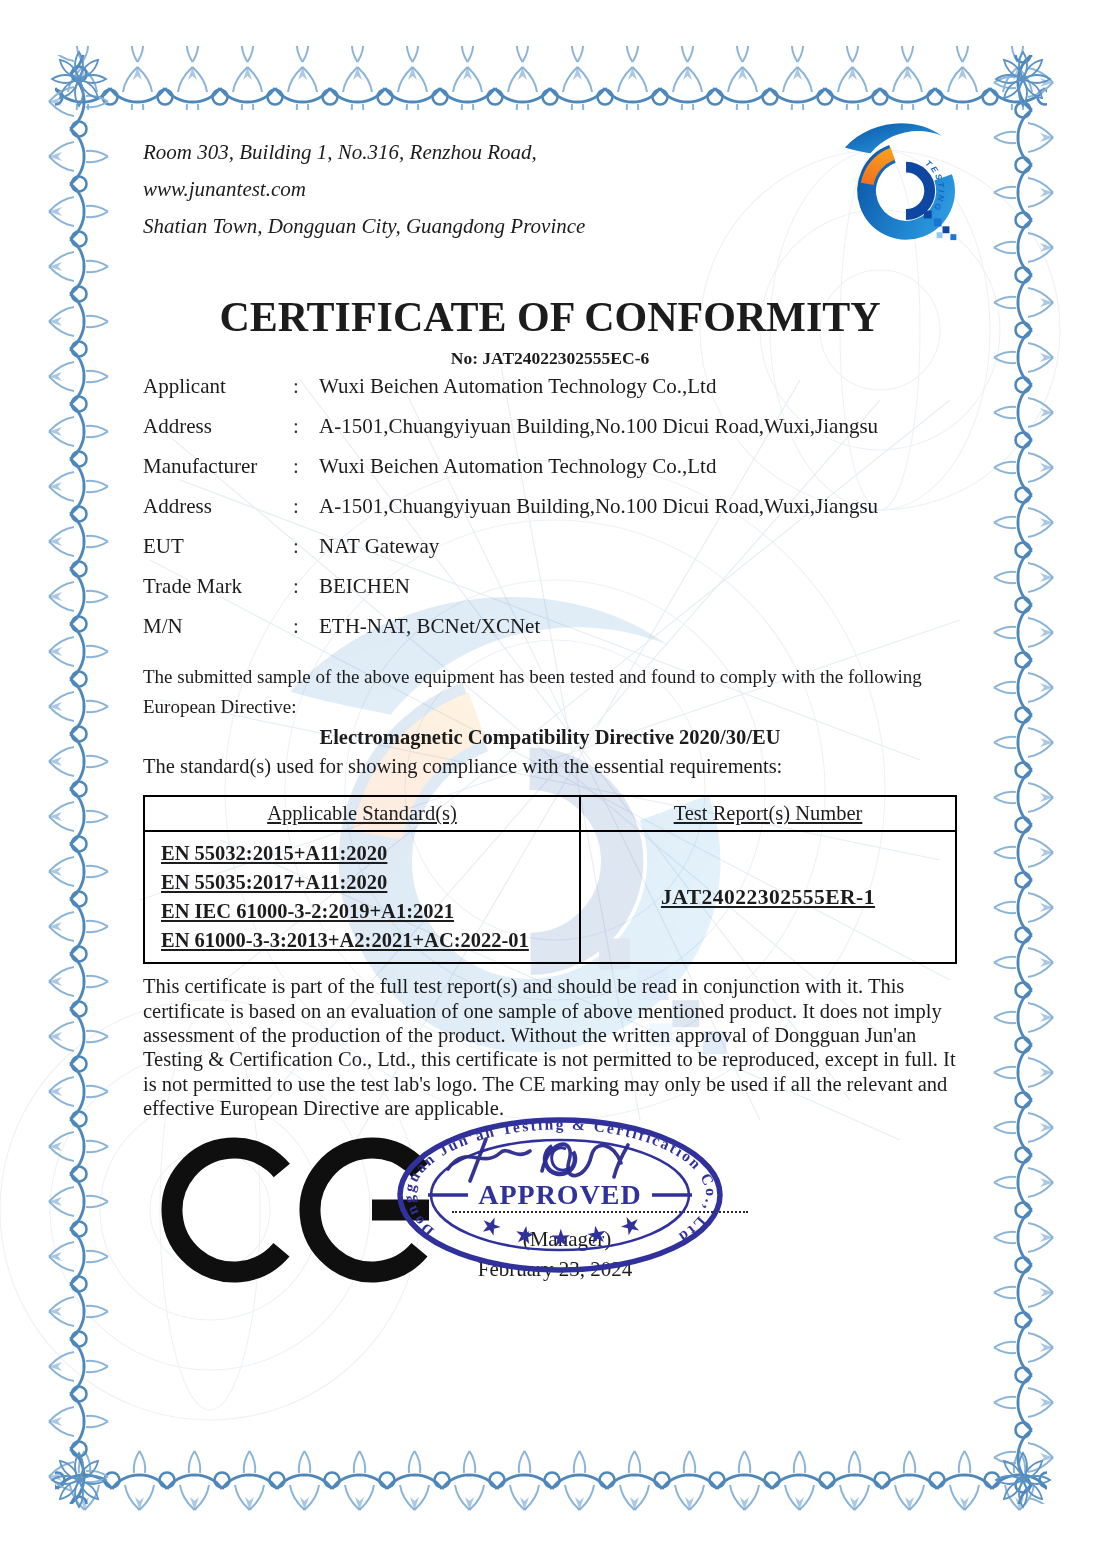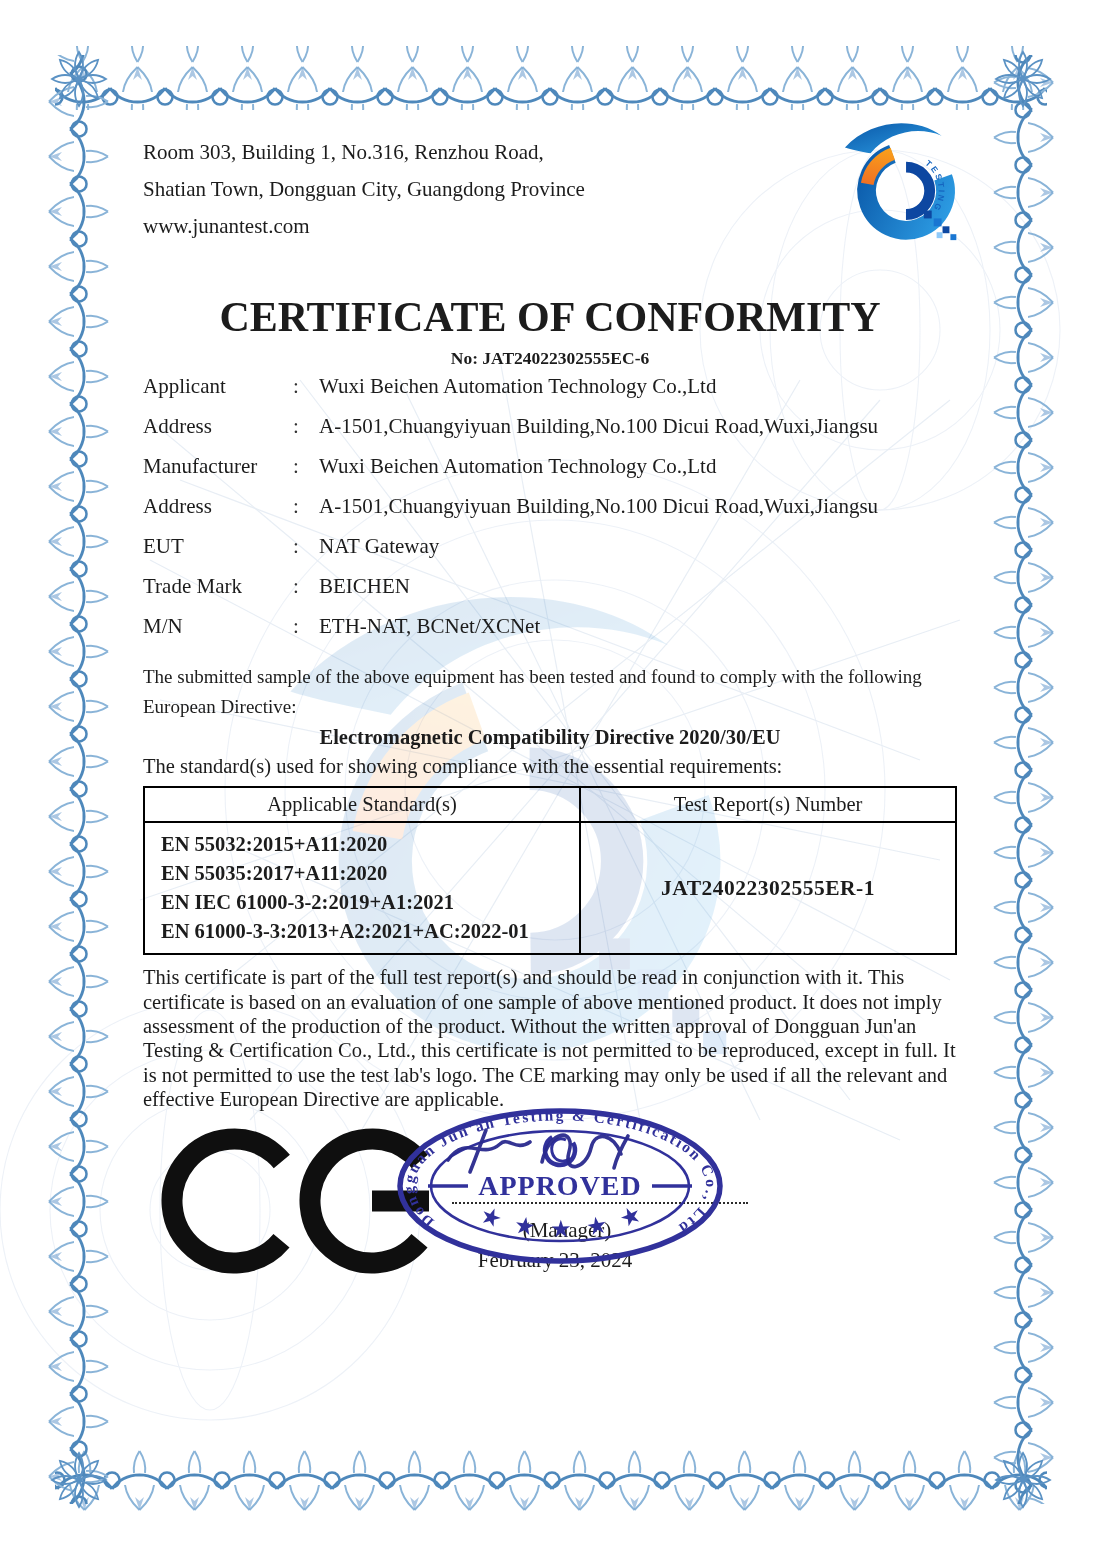--- a/index.html
+++ b/index.html
@@ -8,38 +8,38 @@
     background:#ffffff;overflow:hidden;
     font-family:"Liberation Serif","DejaVu Serif",serif;
     color:#1c1c1c;
   }
   svg{display:block;}
   .bg-guilloche{position:absolute;left:0;top:0;z-index:0;}
   .frame{position:absolute;left:0;top:0;z-index:1;}
   .watermark{position:absolute;left:275px;top:545px;width:540px;height:540px;opacity:.13;z-index:1;}
   .content{position:absolute;left:143px;top:128px;width:814px;z-index:2;}
 
-  .header-row{display:flex;justify-content:space-between;align-items:flex-start;}
+  .header-row{display:flex;justify-content:space-between;align-items:flex-start;font-style:italic;}
   .lab-address{font-size:21px;line-height:37px;padding-top:6px;}
   .logo-box{width:138px;height:138px;margin-right:-22px;margin-top:-18px;}
 
   .cert-title{margin:46px 0 0 0;text-align:center;font-size:42px;font-weight:bold;letter-spacing:0px;line-height:1.1;}
   .cert-no{text-align:center;font-weight:bold;font-size:17.5px;margin-top:8px;}
 
   .fields{margin-top:4px;}
   .field-row{display:flex;font-size:21px;line-height:27px;margin-bottom:13px;}
   .field-label{width:150px;flex:0 0 150px;}
   .field-sep{width:26px;flex:0 0 26px;color:#333;}
   .field-value{flex:1;}
 
   .statement{margin-top:22px;font-size:19px;line-height:30px;}
   .directive{font-weight:bold;text-align:center;font-size:20.5px;line-height:30px;}
   .standards-intro{font-size:20.5px;line-height:29px;}
 
-  table.standards{border-collapse:collapse;width:100%;margin-top:5px;}
+  table.standards{border-collapse:collapse;width:100%;margin-top:14px;text-decoration:underline;}
   table.standards td,table.standards th{border:2px solid #000;}
   th.std-h{font-weight:normal;font-size:20.5px;padding:5px 4px;text-align:center;}
   td.std-list{padding:7px 6px 7px 16px;}
   .std-line{font-weight:bold;font-size:20.5px;line-height:29px;}
   td.report-cell{text-align:center;font-weight:bold;font-size:21.5px;letter-spacing:.5px;width:372px;}
 
   .disclaimer{margin-top:10px;font-size:20.5px;line-height:24.4px;}
 
   .marks-row{position:relative;height:185px;margin-top:2px;}
   .ce-svg{position:absolute;left:15px;top:8px;}
@@ -157,22 +157,22 @@
       <rect x="111" y="126" width="6" height="6" fill="#1976d2"></rect>
       <rect x="97" y="124" width="6" height="6" fill="#90caf9"></rect>
     </svg>
   </div>
 
   <div class="content">
 
     <div class="header-row">
       <div class="lab-address">
         <div>Room 303, Building 1, No.316, Renzhou Road,</div>
+        <div>www.junantest.com</div>
         <div>Shatian Town, Dongguan City, Guangdong Province</div>
-        <div>www.junantest.com</div>
       </div>
       <div class="logo-box">
         <svg width="138" height="138" viewBox="0 0 140 140">
           <defs>
             <linearGradient id="lgB" x1="0" y1="0" x2="1" y2="1">
               <stop offset="0" stop-color="#0a58a8"></stop>
                 <stop offset="1" stop-color="#2e9fe6"></stop>
             </linearGradient>
             <linearGradient id="lgO" x1="0" y1="0" x2="0" y2="1">
               <stop offset="0" stop-color="#e8402a"></stop>

